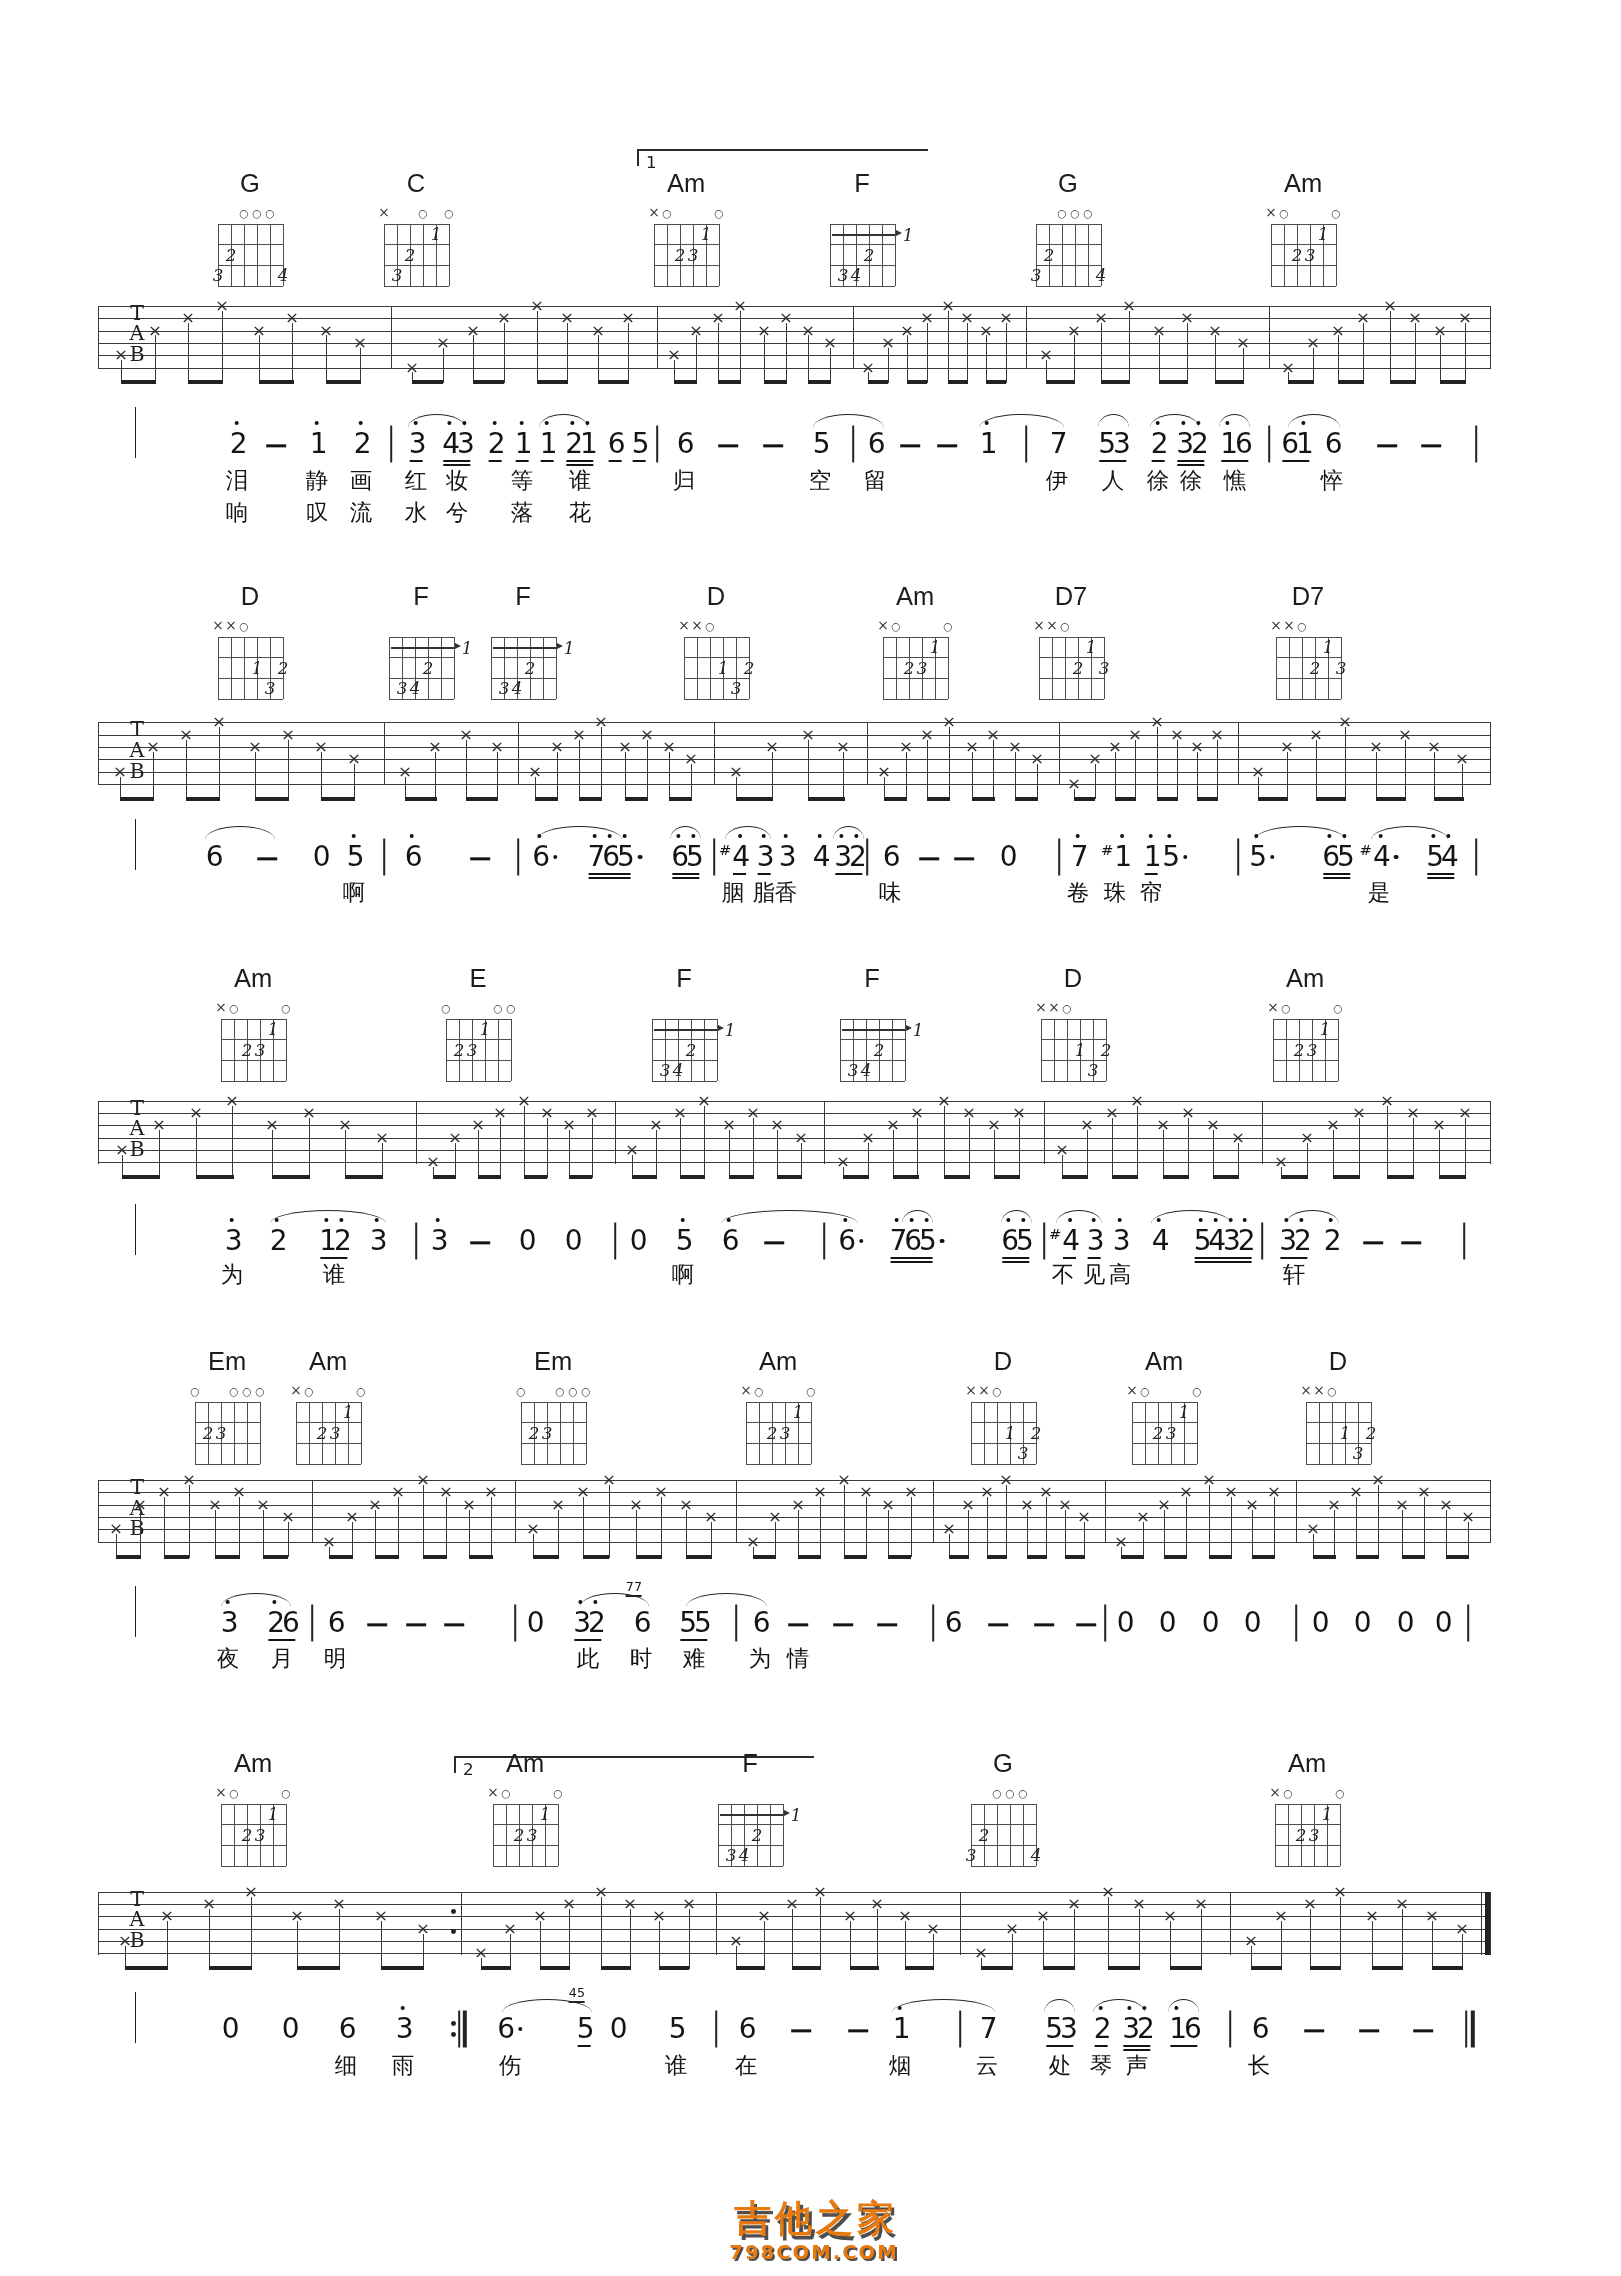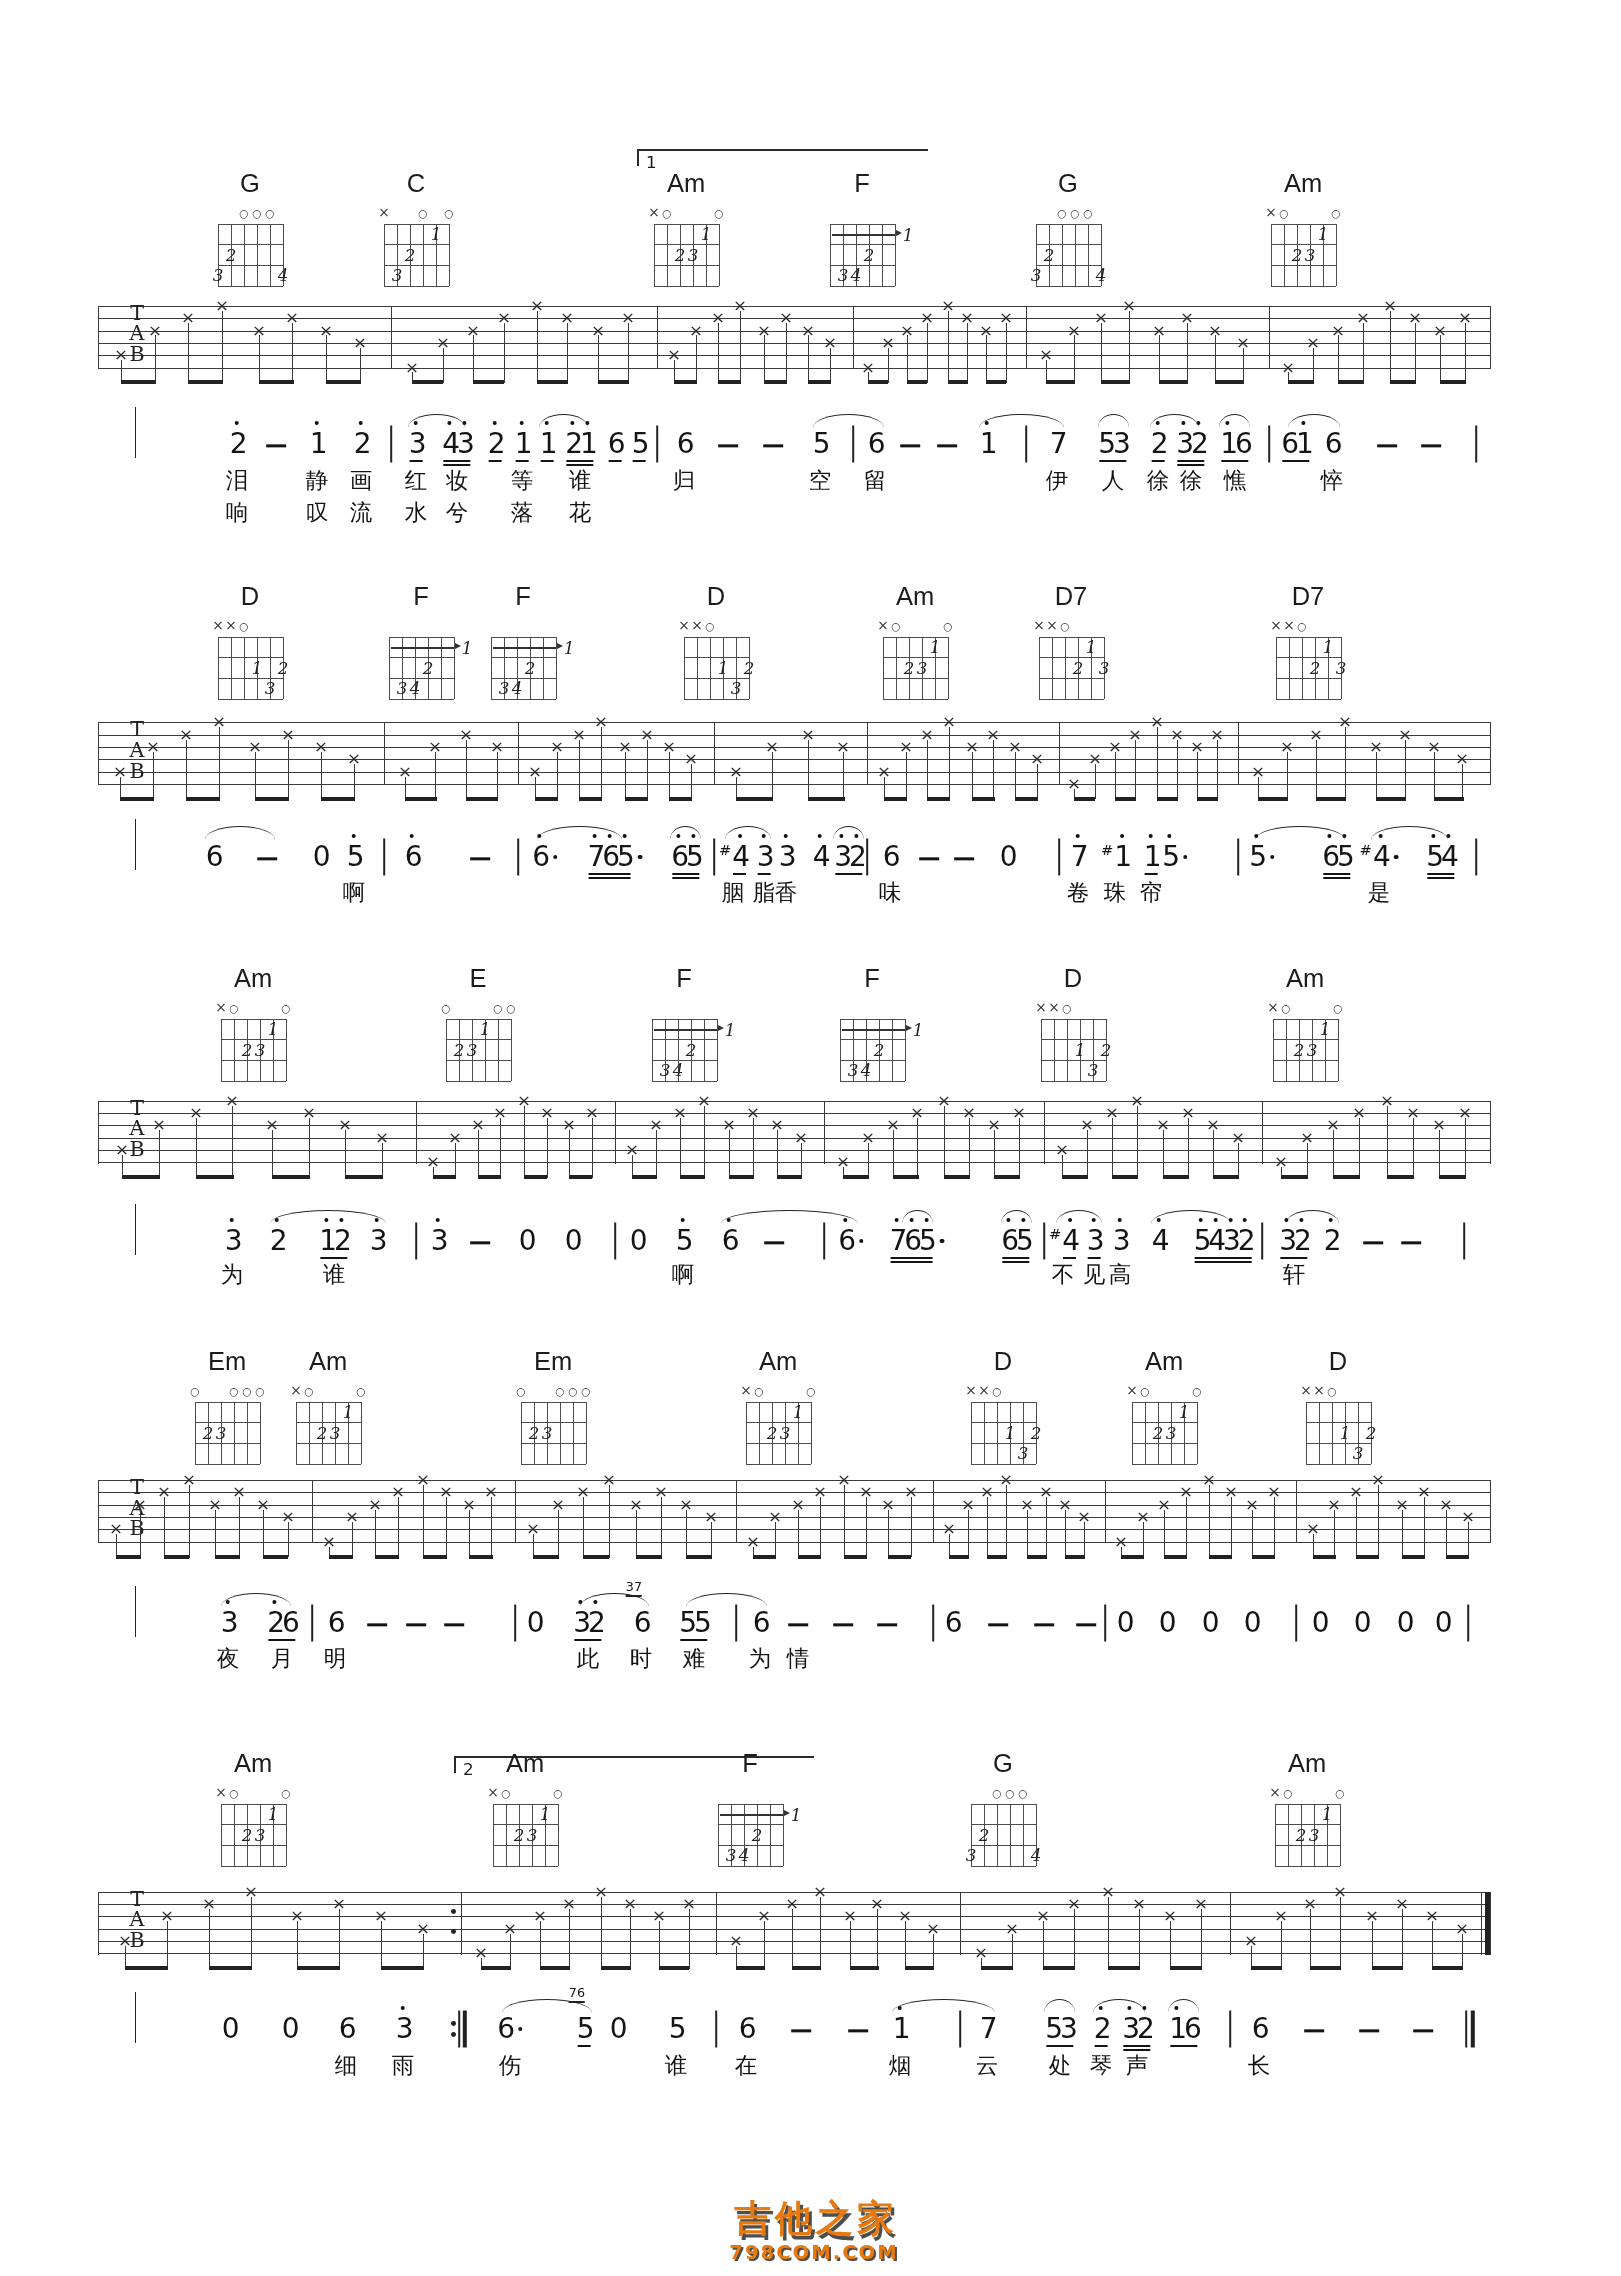--- a/index.html
+++ b/index.html
@@ -1644,21 +1644,21 @@
       <span class="digs">
         <span class="dg">3<i class="hd"></i></span>
         <span class="dg">2<i class="hd"></i></span>
         <i class="ul" style="bottom: -3.9px;"></i>
       </span>
     </div>
     <div class="jn" style="left: 641px; top: 1623px;">
       <span class="digs">
         <span class="dg">6</span>
       </span>
-      <span class="gr">37</span>
+      <span class="gr">77</span>
     </div>
     <div class="jn" style="left: 694px; top: 1623px;">
       <span class="digs">
         <span class="dg">5</span>
         <span class="dg">5</span>
         <i class="ul" style="bottom: -3.9px;"></i>
       </span>
     </div>
     <div class="jbar" style="left: 736px; top: 1623px;"></div>
     <div class="jn" style="left: 760px; top: 1623px;">
@@ -1978,21 +1978,21 @@
       <span class="digs">
         <span class="dg">6</span>
       </span>
       <span class="ad"></span>
     </div>
     <div class="jn" style="left: 584px; top: 2029px;">
       <span class="digs">
         <span class="dg">5</span>
         <i class="ul" style="bottom: -3.9px;"></i>
       </span>
-      <span class="gr">76</span>
+      <span class="gr">45</span>
     </div>
     <div class="jn" style="left: 617px; top: 2029px;">
       <span class="digs">
         <span class="dg">0</span>
       </span>
     </div>
     <div class="jn" style="left: 676px; top: 2029px;">
       <span class="digs">
         <span class="dg">5</span>
       </span>

